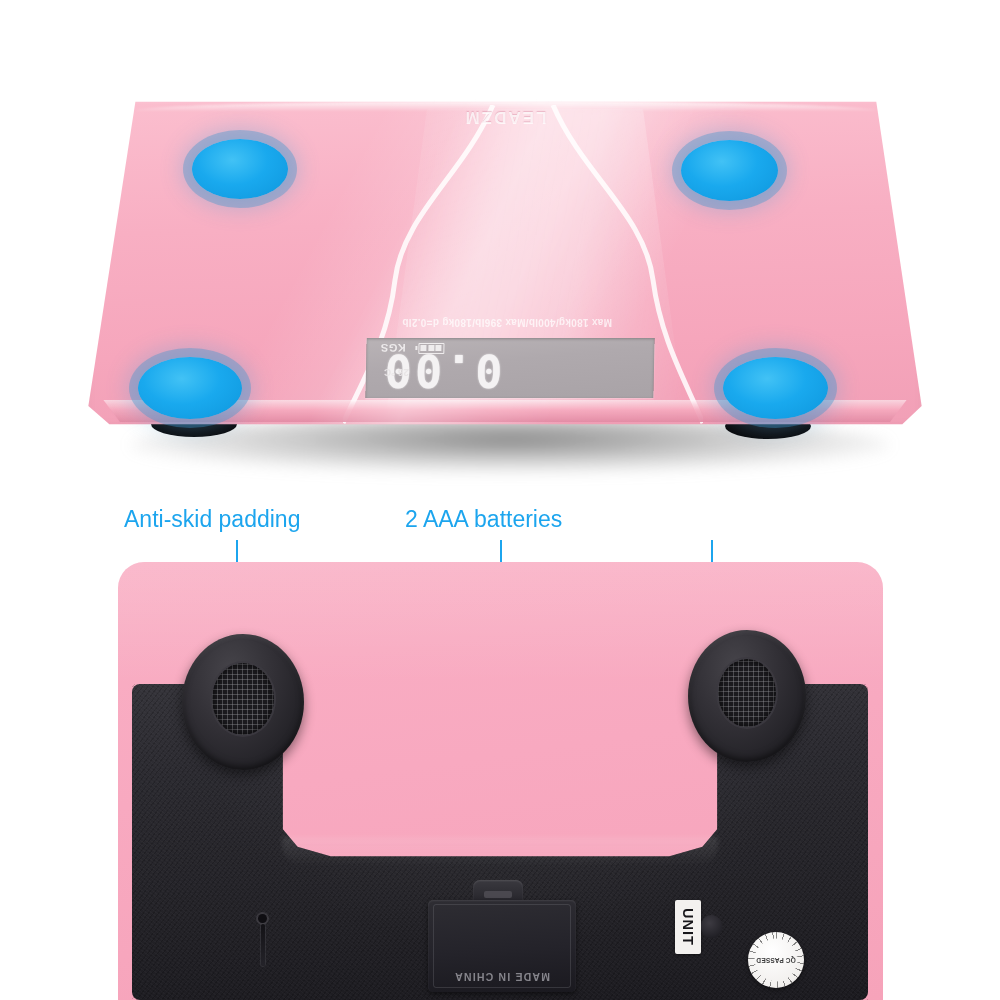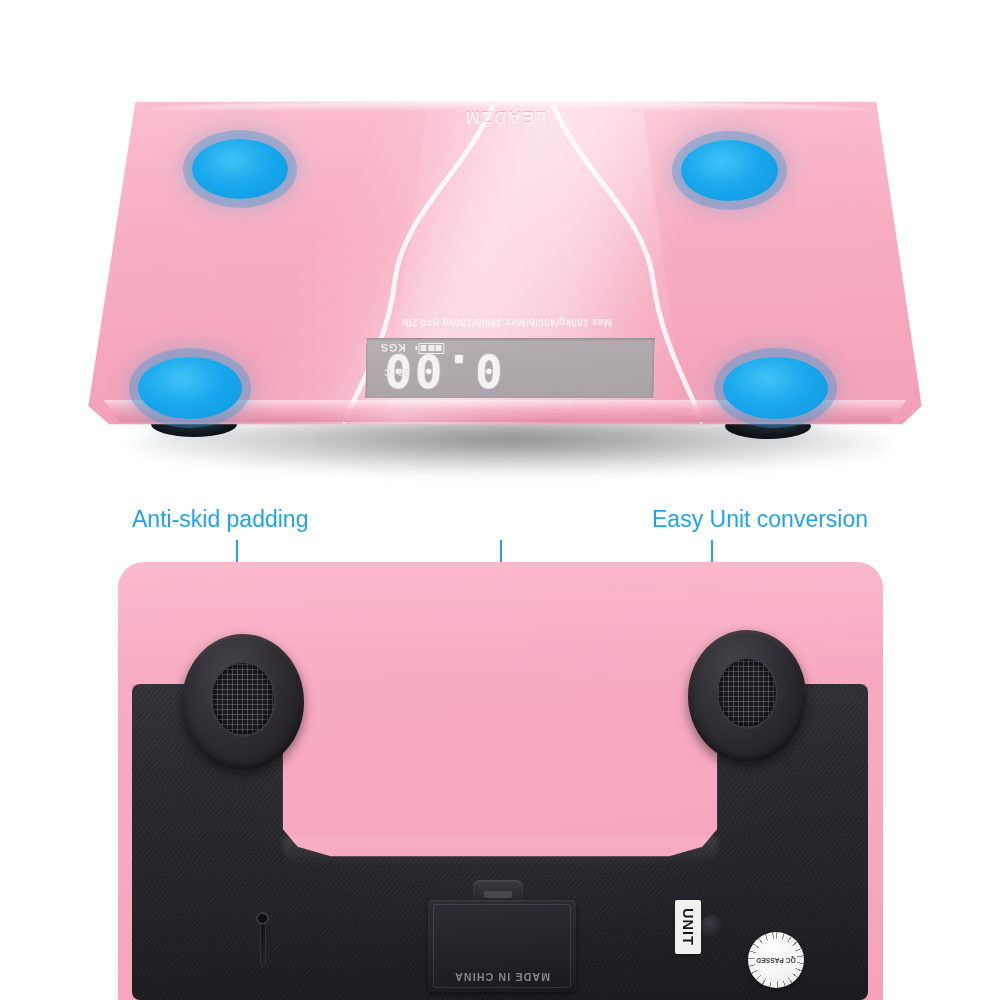--- a/index.html
+++ b/index.html
@@ -278,21 +278,21 @@
 
   
   .callout-label {
     position: absolute;
     color: #1CA5EE;
     font-size: 23px;
     line-height: 28px;
     white-space: nowrap;
     font-weight: normal;
   }
-  #lbl-pad   { left: 124px; top: 505px; margin-left: 8px; }
+  #lbl-pad   { left: 124px; top: 505px; }
   #lbl-batt  { left: 405px; top: 505px; }
   #lbl-unit  { left: 652px; top: 505px; }
 
   .leader {
     position: absolute;
     width: 2px;
     background: #1CA5EE;
   }
   #ldr-pad   { left: 236px; top: 540px;  height: 122px; }
   #ldr-batt  { left: 500px; top: 540px;  height: 398px; }
@@ -585,24 +585,24 @@
             <i></i>
         </div>
       </div>
     </div>
   </div>
 
   <div class="callout-label" id="lbl-pad">Anti-skid padding</div>
   <div class="leader" id="ldr-pad"></div>
   <div class="leader-dot" id="dot-pad"></div>
 
+  <div class="callout-label" id="lbl-batt">2 AAA batteries</div>
   <div class="leader" id="ldr-batt"></div>
   <div class="leader-dot" id="dot-batt"></div>
 
-  <div class="callout-label" id="lbl-unit">Easy Unit conversion</div>
   <div class="leader" id="ldr-unit"></div>
   <div class="leader-dot" id="dot-unit"></div>
 
   <div id="bottom-view">
 
     <div class="pink-back"></div>
 
     <div class="housing"></div>
     <div class="housing-texture"></div>
     <div class="housing-rim"></div>

